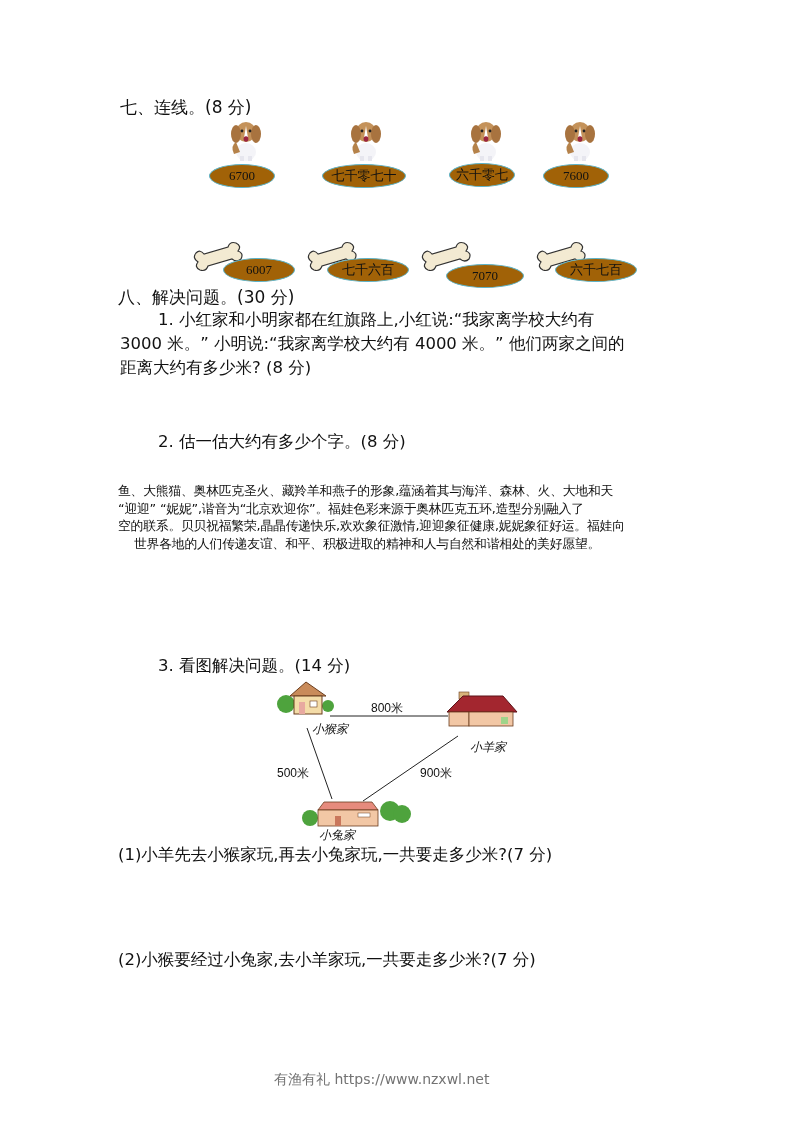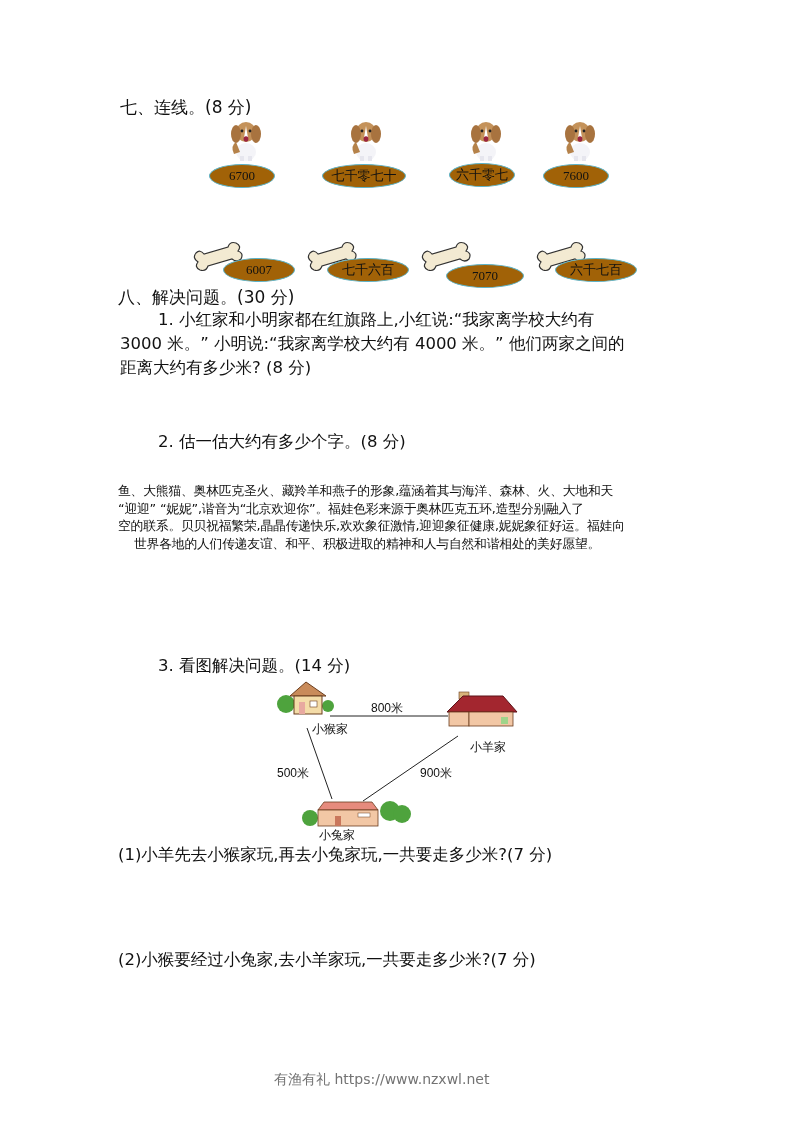--- a/index.html
+++ b/index.html
@@ -7,21 +7,21 @@
   .abs { position: absolute; }
   .h-section { font-size: 17px; white-space: nowrap; }
   .q-title { font-size: 16.5px; white-space: nowrap; }
   .para { font-size: 16.5px; line-height: 24px; }
   .passage { font-size: 12.8px; line-height: 17.5px; letter-spacing: -0.2px; }
   .oval { position: absolute; width: 66px; height: 24px; border: 1.6px solid #5bb3c9; border-radius: 50%; display: flex; align-items: center; justify-content: center; font-family: "Liberation Serif", "DejaVu Serif", serif; font-size: 13px; background: #a16207; box-sizing: border-box; }
   .oval.wide { width: 84px; }
   .dog { position: absolute; width: 40px; height: 46px; }
   .bone { position: absolute; width: 58px; height: 34px; }
   .footer { font-size: 14px; color: #737373; white-space: nowrap; }
-  .map-label { position: absolute; font-family: "DejaVu Serif", "Liberation Serif", serif; font-size: 12px; white-space: nowrap; }
+  .map-label { position: absolute; font-family: "DejaVu Serif", "Liberation Serif", serif; font-size: 12px; white-space: nowrap; font-style: italic; }
   .dist-label { position: absolute; font-family: "Liberation Sans", sans-serif; font-size: 12px; white-space: nowrap; }
 </style>
 </head>
 <body>
 
 <div class="abs h-section" style="left:120px; top:96px;">七、连线。(8 分)</div>
 
 <div>
   <svg class="dog" style="left:224px; top:116px;" viewBox="0 0 40 46">
     <ellipse cx="22" cy="36" rx="10" ry="9" fill="#f4f4f8"></ellipse>

